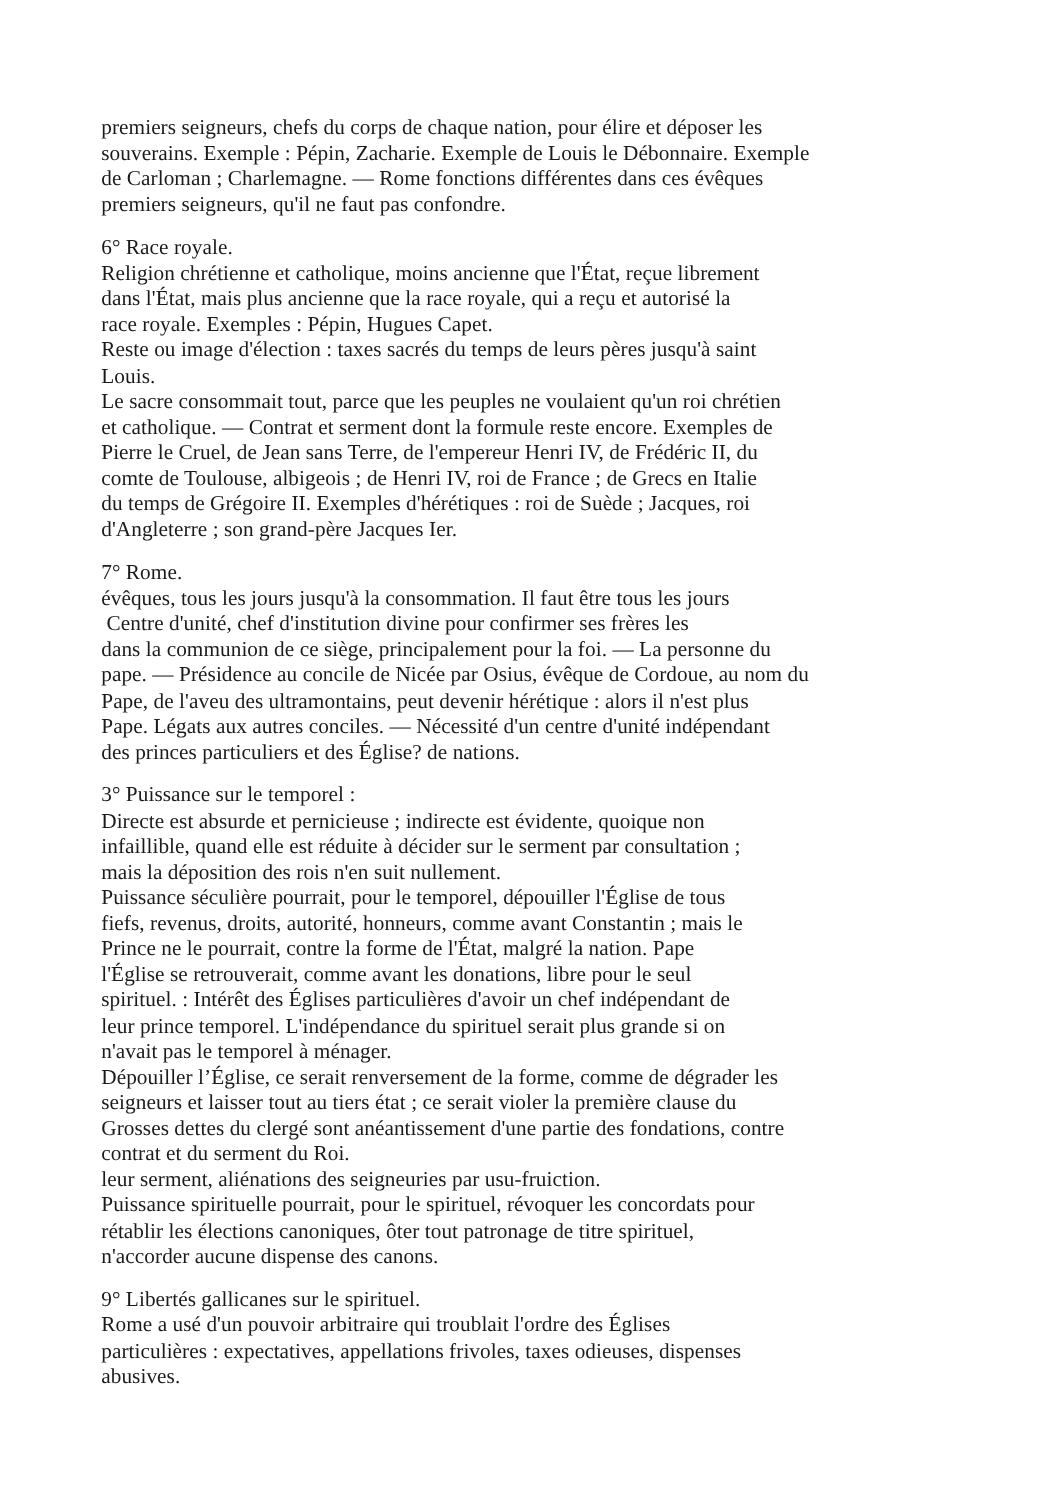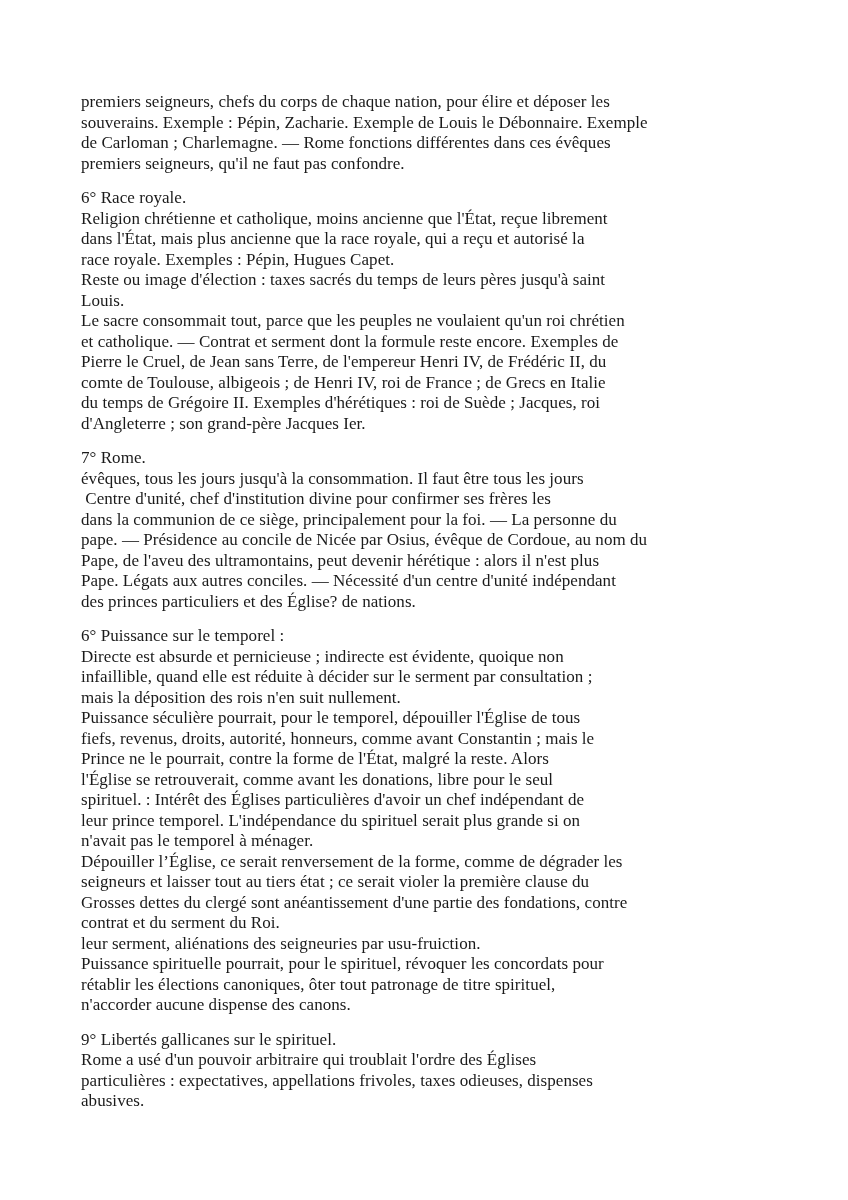--- a/index.html
+++ b/index.html
@@ -62,27 +62,27 @@
         <div class="line">7° Rome.</div>
         <div class="line">évêques, tous les jours jusqu'à la consommation. Il faut être tous les jours</div>
         <div class="line"> Centre d'unité, chef d'institution divine pour confirmer ses frères les</div>
         <div class="line">dans la communion de ce siège, principalement pour la foi. — La personne du</div>
         <div class="line">pape. — Présidence au concile de Nicée par Osius, évêque de Cordoue, au nom du</div>
         <div class="line">Pape, de l'aveu des ultramontains, peut devenir hérétique : alors il n'est plus</div>
         <div class="line">Pape. Légats aux autres conciles. — Nécessité d'un centre d'unité indépendant</div>
         <div class="line">des princes particuliers et des Église? de nations.</div>
       </div>
     <div class="block">
-        <div class="line">6° Puissance sur le temporel :</div>
+        <div class="line">3° Puissance sur le temporel :</div>
         <div class="line">Directe est absurde et pernicieuse ; indirecte est évidente, quoique non</div>
         <div class="line">infaillible, quand elle est réduite à décider sur le serment par consultation ;</div>
         <div class="line">mais la déposition des rois n'en suit nullement.</div>
         <div class="line">Puissance séculière pourrait, pour le temporel, dépouiller l'Église de tous</div>
         <div class="line">fiefs, revenus, droits, autorité, honneurs, comme avant Constantin ; mais le</div>
-        <div class="line">Prince ne le pourrait, contre la forme de l'État, malgré la reste. Alors</div>
+        <div class="line">Prince ne le pourrait, contre la forme de l'État, malgré la nation. Pape</div>
         <div class="line">l'Église se retrouverait, comme avant les donations, libre pour le seul</div>
         <div class="line">spirituel. : Intérêt des Églises particulières d'avoir un chef indépendant de</div>
         <div class="line">leur prince temporel. L'indépendance du spirituel serait plus grande si on</div>
         <div class="line">n'avait pas le temporel à ménager.</div>
         <div class="line">Dépouiller l’Église, ce serait renversement de la forme, comme de dégrader les</div>
         <div class="line">seigneurs et laisser tout au tiers état ; ce serait violer la première clause du</div>
         <div class="line">Grosses dettes du clergé sont anéantissement d'une partie des fondations, contre</div>
         <div class="line">contrat et du serment du Roi.</div>
         <div class="line">leur serment, aliénations des seigneuries par usu-fruiction.</div>
         <div class="line">Puissance spirituelle pourrait, pour le spirituel, révoquer les concordats pour</div>

